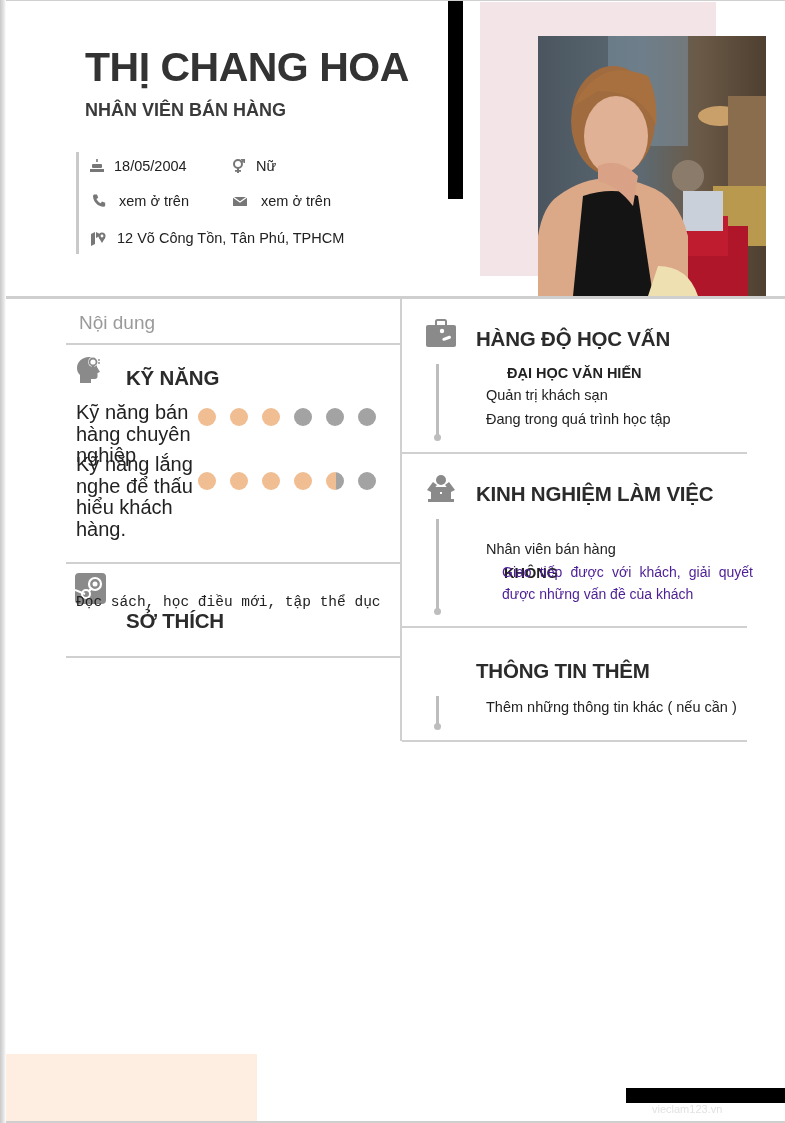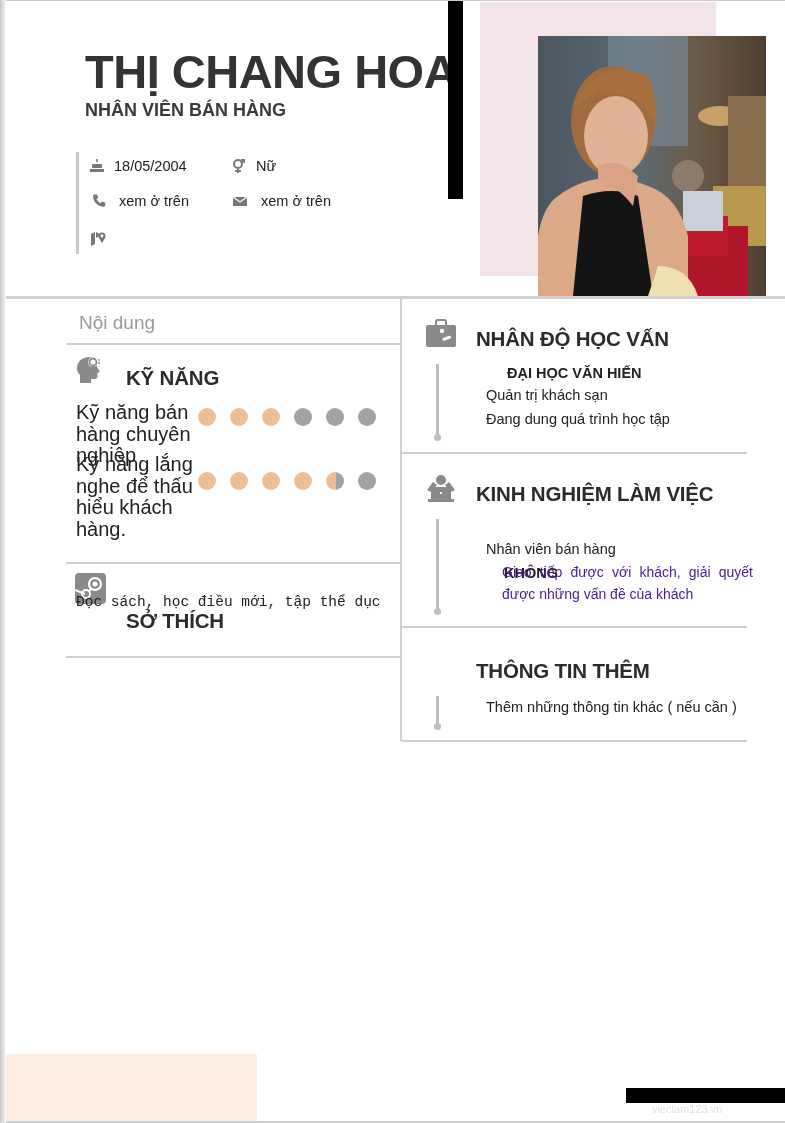--- a/index.html
+++ b/index.html
@@ -3,21 +3,21 @@
 <meta charset="utf-8">
 <style>
   * { box-sizing: border-box; margin: 0; padding: 0; }
   html, body { width: 785px; height: 1123px; overflow: hidden; background: #ffffff; }
   body { position: relative; font-family: "Liberation Sans", "DejaVu Sans", sans-serif; color: #222; }
 
   .shadow-left { position: absolute; left: 0; top: 0; width: 6px; height: 1123px; background: linear-gradient(to right, #c8c8c8, #e9e9e9 70%, #ffffff); }
   .border-top { position: absolute; left: 6px; top: 0; width: 779px; height: 1px; background: #cfcfcf; }
   .border-bottom { position: absolute; left: 6px; top: 1121px; width: 779px; height: 2px; background: #cfcfcf; }
 
-  .name { position: absolute; left: 85px; top: 44px; font-size: 47px; font-weight: bold; color: #333333; letter-spacing: -0.5px; white-space: nowrap; }
+  .name { position: absolute; left: 85px; top: 44px; font-size: 41px; font-weight: bold; color: #333333; letter-spacing: -0.5px; white-space: nowrap; }
   .title { position: absolute; left: 85px; top: 100px; font-size: 18px; font-weight: bold; color: #3a3a3a; white-space: nowrap; }
 
   .contact-bar { position: absolute; left: 76px; top: 152px; width: 3px; height: 102px; background: #c9c9c9; }
   .contact { position: absolute; font-size: 14.5px; color: #222; white-space: nowrap; display: flex; align-items: center; }
   .contact .ico { width: 18px; height: 18px; display: inline-flex; align-items: center; justify-content: center; margin-right: 8px; }
   .contact .ico svg { width: 16px; height: 16px; fill: #777; }
 
   .black-bar-top { position: absolute; left: 448px; top: 1px; width: 15px; height: 198px; background: #000; }
   .pink-block { position: absolute; left: 480px; top: 2px; width: 236px; height: 274px; background: #f3e5e7; }
   .photo { position: absolute; left: 538px; top: 36px; width: 228px; height: 260px; overflow: hidden; }
@@ -105,20 +105,21 @@
 <div class="contact" style="left:89px; top:229px;">
   <span class="ico" style="margin-right:10px;">
     <svg viewBox="0 0 16 16">
         <path d="M1 4l4-2v12l-4 2z"></path>
         <path d="M6 2l3 1.5v3L6 8z"></path>
         <circle cx="12" cy="6" r="3.5"></circle>
         <path d="M12 13l-3-5h6z"></path>
         <circle cx="12" cy="6" r="1.4" fill="#fff"></circle>
       </svg>
   </span>
+  <span>12 Võ Công Tồn, Tân Phú, TPHCM</span>
 </div>
 
 <div class="black-bar-top"></div>
 <div class="pink-block"></div>
 <div class="photo" title="Ảnh đại diện">
   <svg viewBox="0 0 228 260" width="228" height="260" preserveAspectRatio="none">
     <defs>
       <linearGradient id="bg" x1="0" y1="0" x2="1" y2="0">
         <stop offset="0" stop-color="#4a5560"></stop>
         <stop offset="0.45" stop-color="#5d6a72"></stop>
@@ -203,26 +204,26 @@
 <div class="hline" style="left:66px; top:656px; width:334px;"></div>
 
 <div class="sec-icon" style="left:425px; top:319px; width:32px; height:29px;">
   <svg viewBox="0 0 32 29">
       <rect x="11" y="1" width="10" height="6" rx="1.5" fill="none" stroke="#8a8a8a" stroke-width="2"></rect>
       <rect x="1" y="6" width="30" height="22" rx="2" fill="#8a8a8a"></rect>
       <circle cx="17" cy="12" r="2.2" fill="#fff"></circle>
       <rect x="17" y="18" width="9" height="3" rx="1.5" fill="#fff" transform="rotate(-20 21 19)"></rect>
     </svg>
 </div>
-<div class="sec-title" style="left:476px; top:327px;">NHÂN ĐỘ HỌC VẤN</div>
+<div class="sec-title" style="left:476px; top:327px;">HÀNG ĐỘ HỌC VẤN</div>
 <div class="tl-line" style="left:436px; top:364px; height:72px;"></div>
 <div class="tl-dot" style="left:434px; top:434px;"></div>
 <div class="body-text bold-sub" style="left:486px; top:365px;margin-left:21px;">ĐẠI HỌC VĂN HIẾN</div>
 <div class="body-text" style="left:486px; top:387px;">Quản trị khách sạn</div>
-<div class="body-text" style="left:486px; top:411px;">Đang dung quá trình học tập</div>
+<div class="body-text" style="left:486px; top:411px;">Đang trong quá trình học tập</div>
 
 <div class="hline" style="left:402px; top:452px; width:345px;"></div>
 
 <div class="sec-icon" style="left:425px; top:474px; width:32px; height:29px;">
   <svg viewBox="0 0 32 29">
       <circle cx="16" cy="6" r="5" fill="#8a8a8a"></circle>
       <path d="M2 16 L8 8 L12 11 L6 18z" fill="#8a8a8a"></path>
       <path d="M30 16 L24 8 L20 11 L26 18z" fill="#8a8a8a"></path>
       <rect x="6" y="13" width="20" height="13" rx="1" fill="#8a8a8a"></rect>
       <rect x="3" y="25" width="26" height="3" fill="#8a8a8a"></rect>

